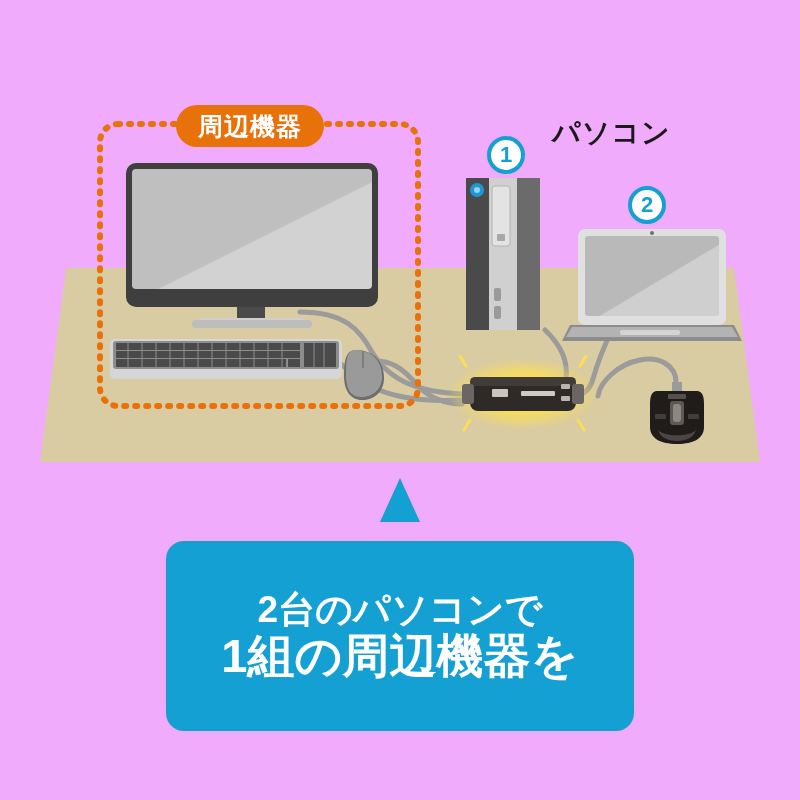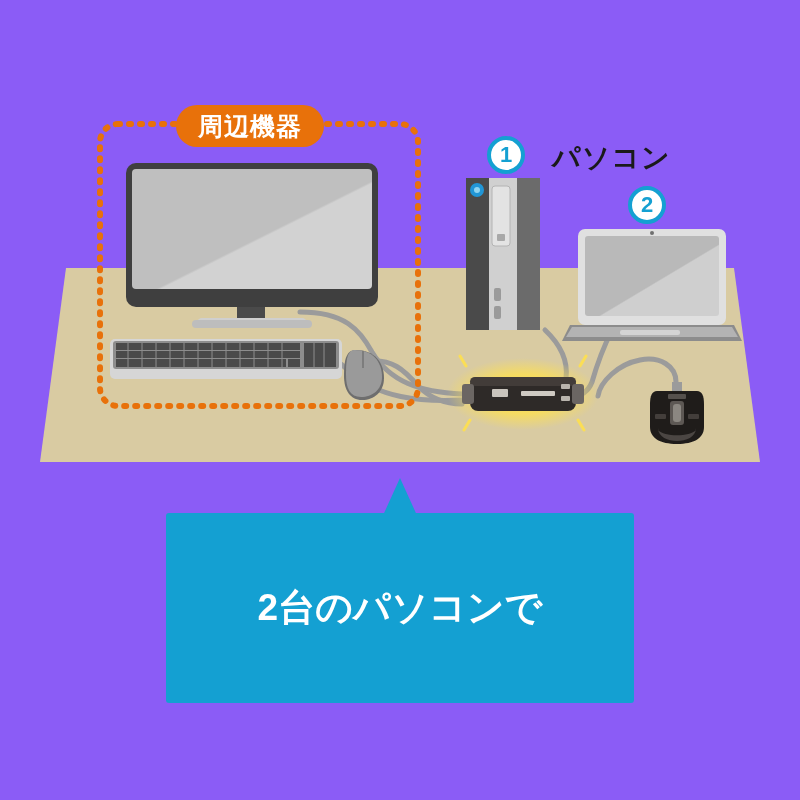--- a/index.html
+++ b/index.html
@@ -7,21 +7,21 @@
     padding: 0;
     background: #ffffff;
   }
   body {
     font-family: "Liberation Sans", "DejaVu Sans", sans-serif;
   }
   #stage {
     position: relative;
     width: 800px;
     height: 800px;
-    background: #8b5cf6;
+    background: #f0abfc;
     overflow: hidden;
   }
   #scene-svg {
     position: absolute;
     left: 0;
     top: 0;
     width: 800px;
     height: 800px;
     display: block;
   }
@@ -40,21 +40,21 @@
     letter-spacing: 1px;
     display: flex;
     align-items: center;
     justify-content: center;
     line-height: 1;
   }
   
   .pc-label {
     position: absolute;
     left: 552px;
-    top: 144px;
+    top: 119px;
     font-size: 28px;
     font-weight: bold;
     color: #1a1a1a;
     letter-spacing: 1px;
     line-height: 1;
     white-space: nowrap;
   }
   
   .num-circle {
     position: absolute;
@@ -71,25 +71,25 @@
     justify-content: center;
     box-sizing: border-box;
     line-height: 1;
   }
   #num-1 { left: 487px; top: 136px; }
   #num-2 { left: 628px; top: 186px; }
   
   .callout {
     position: absolute;
     left: 166px;
-    top: 513px;
+    top: 541px;
     width: 468px;
     height: 190px;
     background: #14a0d2;
-    border-radius: 3px;
+    border-radius: 18px;
   }
   .callout-text {
     position: absolute;
     left: 0;
     top: 0;
     width: 468px;
     height: 190px;
     display: flex;
     flex-direction: column;
     align-items: center;
@@ -257,16 +257,17 @@
   <div class="num-circle" id="num-1">
     <span>1</span>
   </div>
   <div class="num-circle" id="num-2">
     <span>2</span>
   </div>
 
   <div class="callout">
     <div class="callout-text">
       <div class="cl-1">2台のパソコンで</div>
+      <div class="cl-2">1組の周辺機器を</div>
     </div>
   </div>
 
 </div>
 
 </body></html>

